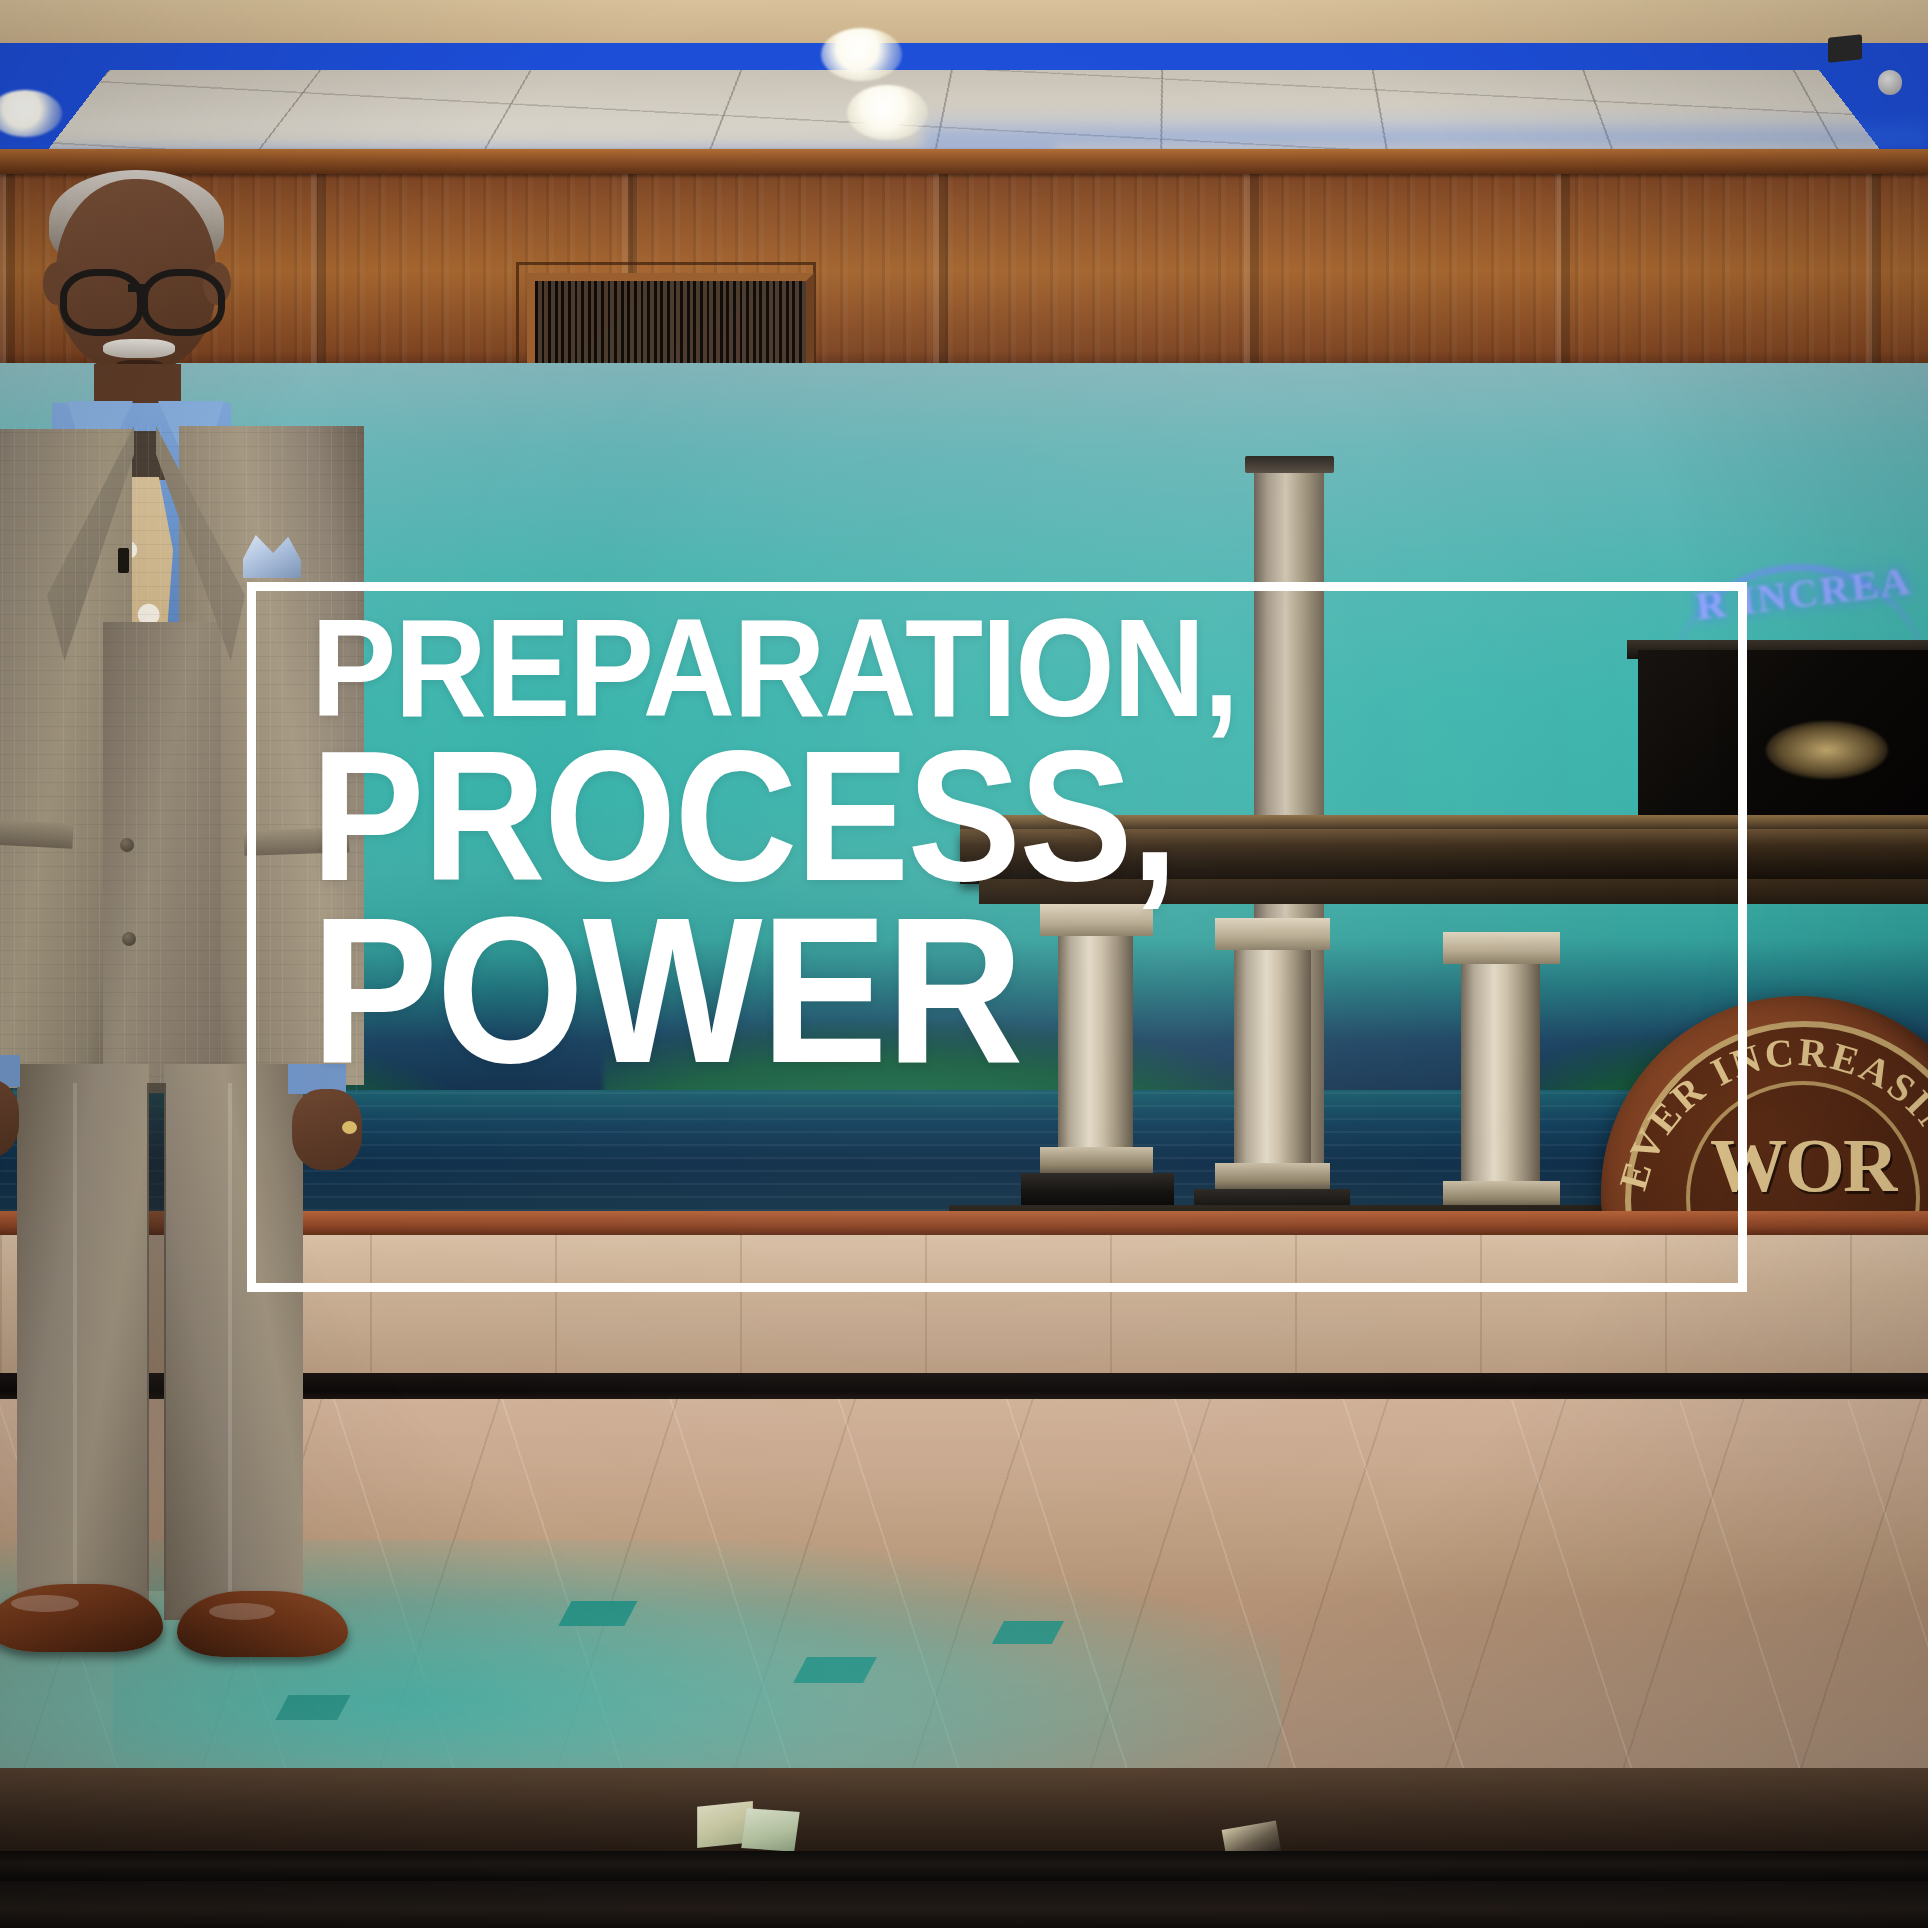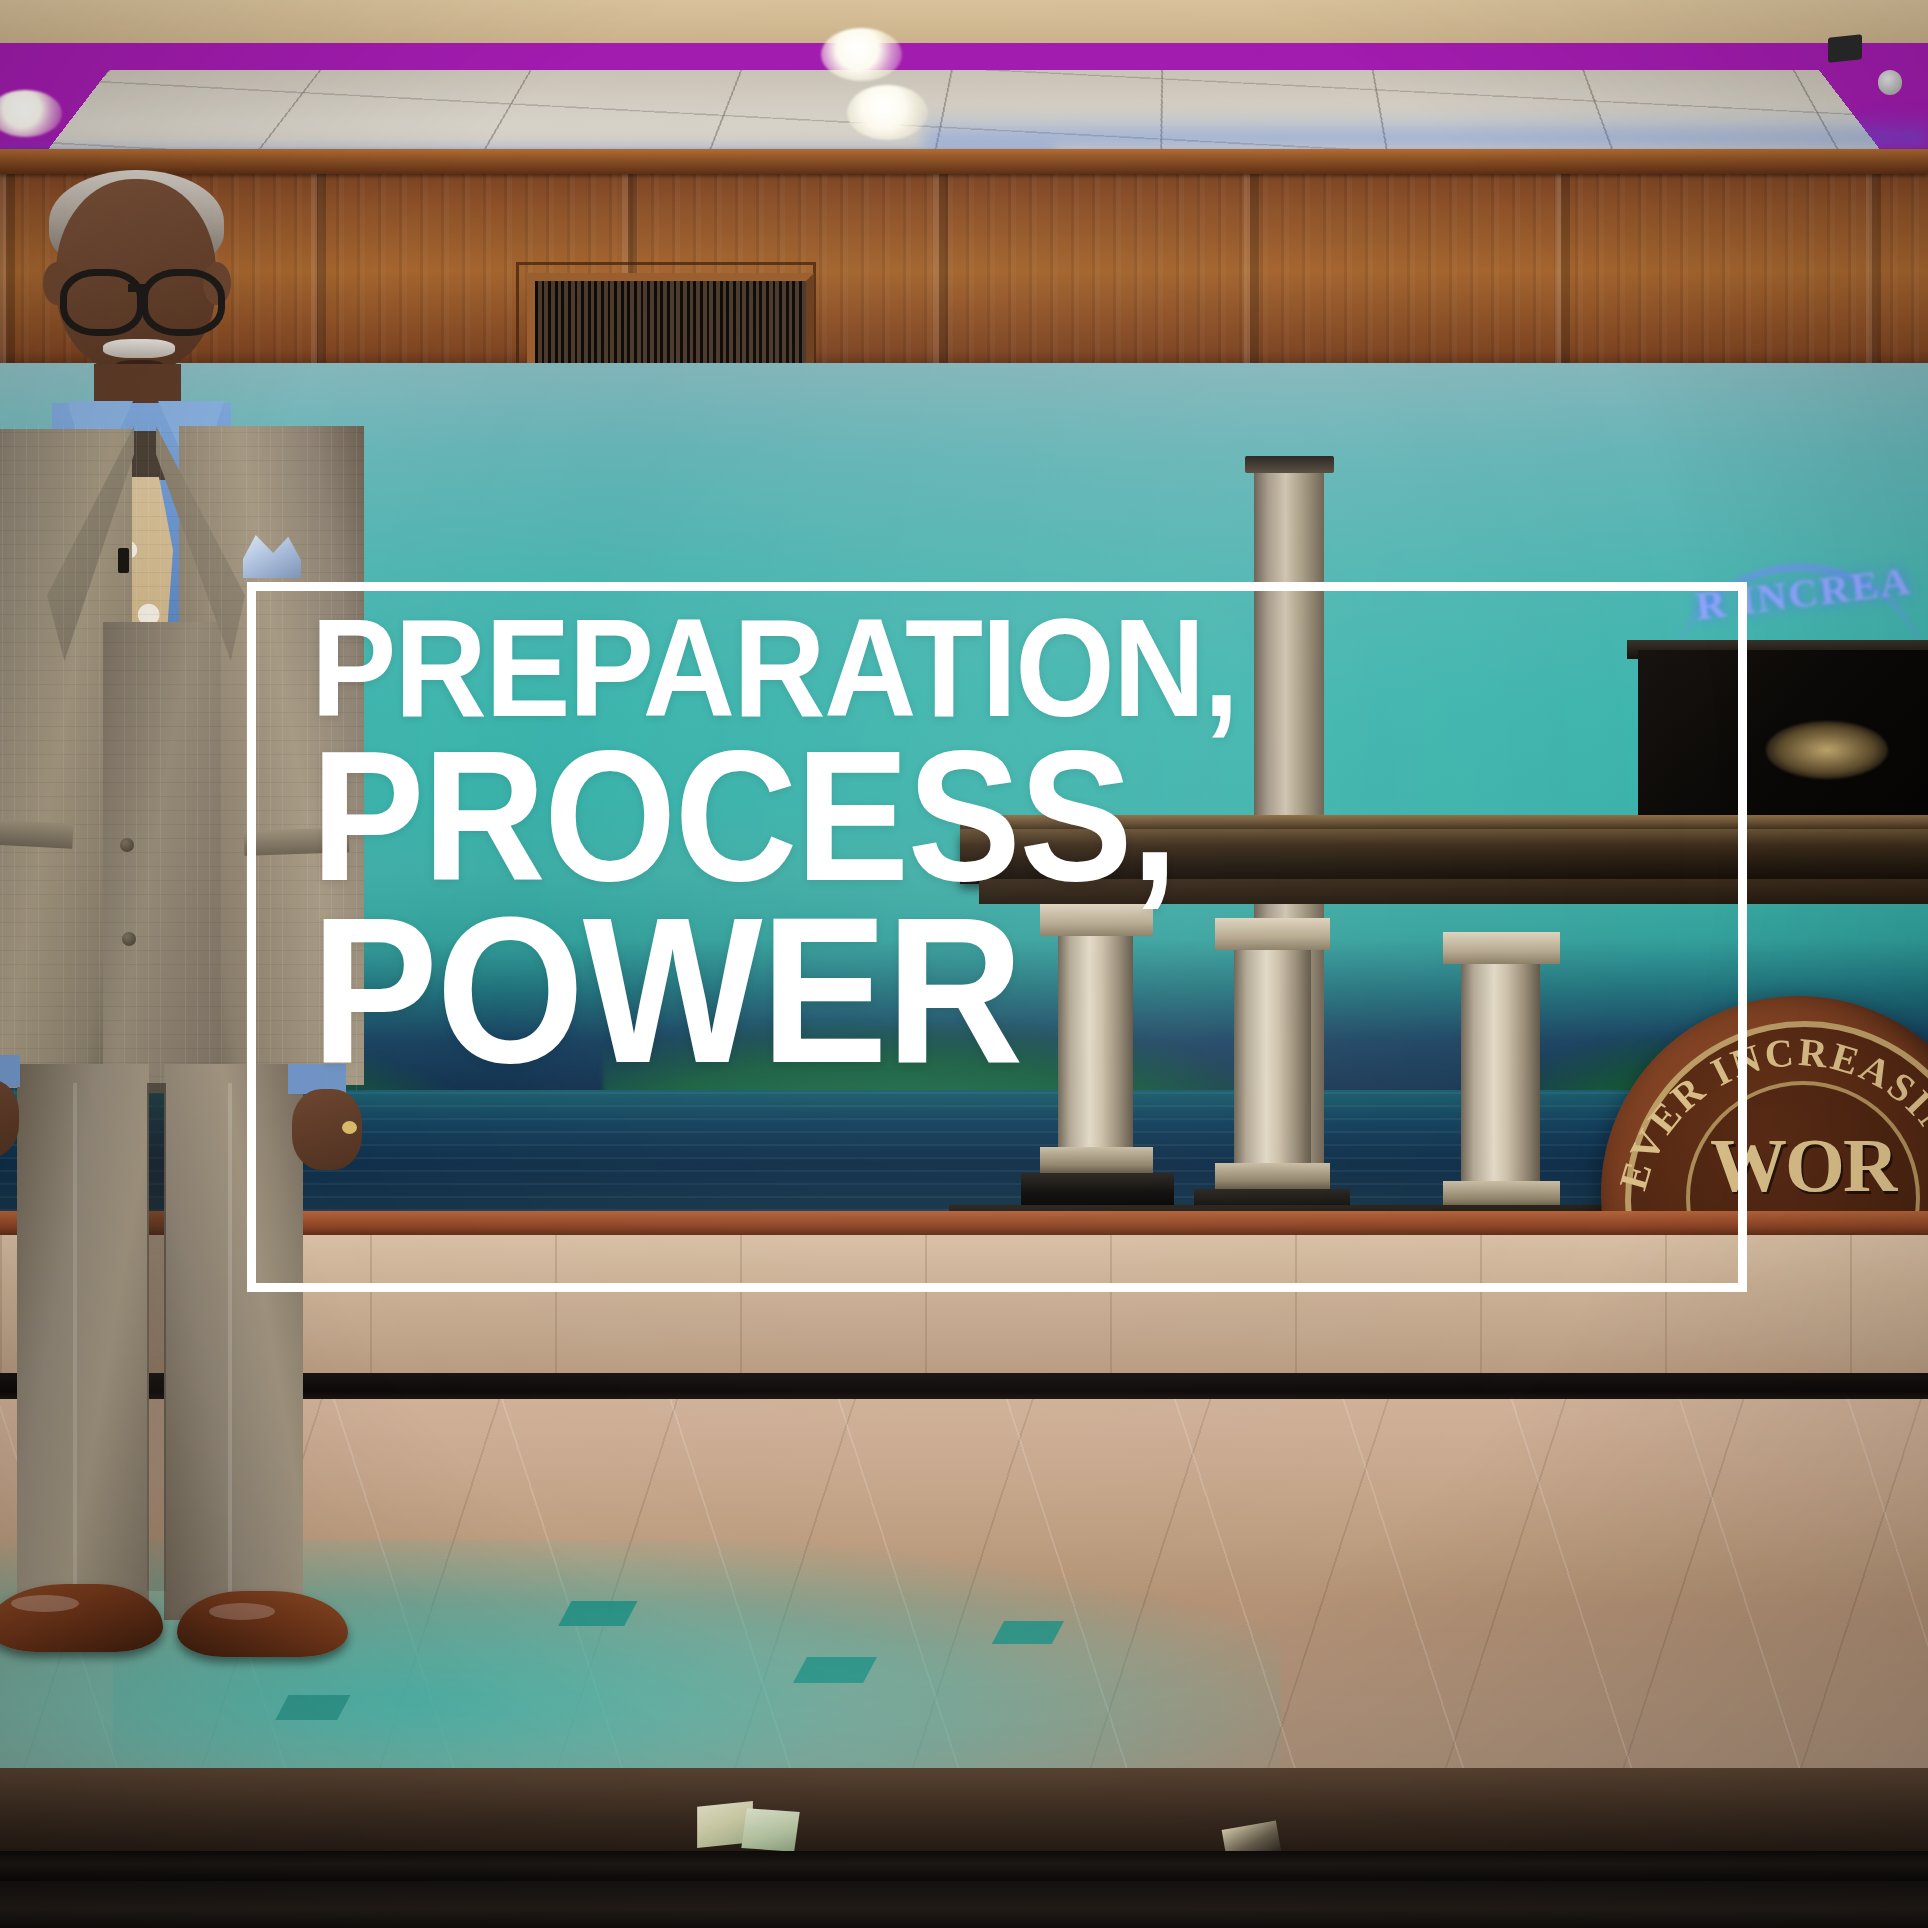--- a/index.html
+++ b/index.html
@@ -2,21 +2,21 @@
 <html style="font-size:15px"><head>
 <meta charset="utf-8">
 <style>
   html,body{margin:0;padding:0;background:#000;}
   body{font-family:"Liberation Sans",sans-serif;}
 
   #stage{
     position:relative;
     width:1928px;height:1928px;
     overflow:hidden;
-    background:#a21caf;
+    background:#1d4ed8;
   }
 
   
   .layer{position:absolute;}
 
   
   #wall-top{left:0;top:0;width:1928px;height:43px;
     background:linear-gradient(180deg,#d9c29b 0%,#cbb28c 100%);}
 
   

